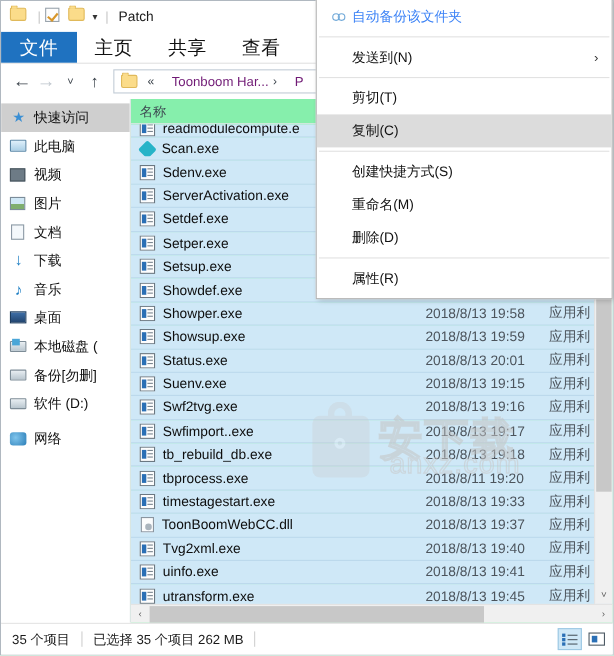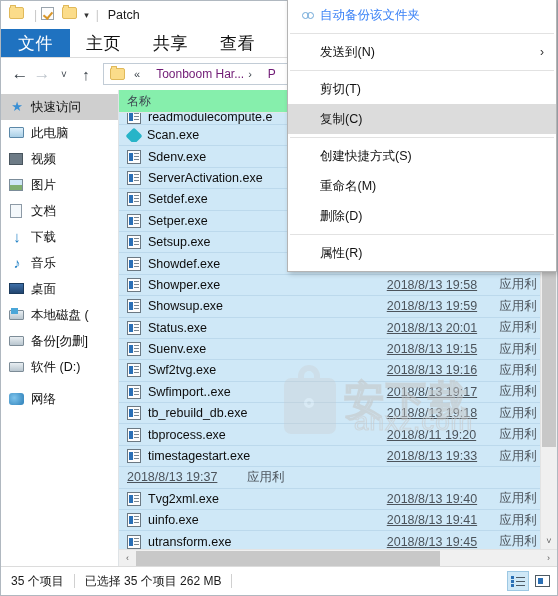--- a/index.html
+++ b/index.html
@@ -316,21 +316,21 @@
     box-sizing: border-box;
     white-space: nowrap;
   }
   .frow .cell {
     padding-left: 8px;
     box-sizing: border-box;
     overflow: hidden;
     white-space: nowrap;
   }
   .cell.name { width: 278px; display: flex; align-items: flex-end; }
-  .cell.date { width: 120px; color: #4c545c; text-decoration: underline; }
+  .cell.date { width: 120px; color: #4c545c; }
   .cell.type { width: 70px; color: #4c545c; }
   .fico {
     width: 14px; height: 14px;
     margin-right: 7px;
     flex: 0 0 auto;
     box-sizing: border-box;
   }
   .fico.exe {
     background: #fdfdfd;
     border: 1px solid #6b7882;
@@ -839,20 +839,24 @@
         </div>
         <div class="frow">
           <div class="cell name">
             <span class="fico exe"></span>
             <span>timestagestart.exe</span>
           </div>
           <div class="cell date">2018/8/13 19:33</div>
           <div class="cell type">应用利</div>
         </div>
         <div class="frow">
+          <div class="cell name">
+            <span class="fico dll"></span>
+            <span>ToonBoomWebCC.dll</span>
+          </div>
           <div class="cell date">2018/8/13 19:37</div>
           <div class="cell type">应用利</div>
         </div>
         <div class="frow">
           <div class="cell name">
             <span class="fico exe"></span>
             <span>Tvg2xml.exe</span>
           </div>
           <div class="cell date">2018/8/13 19:40</div>
           <div class="cell type">应用利</div>

